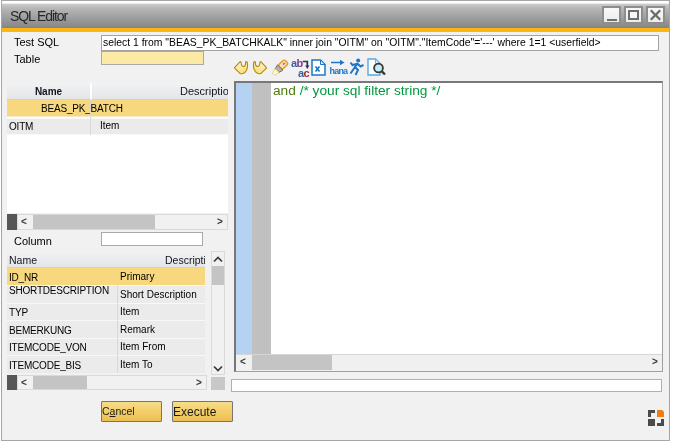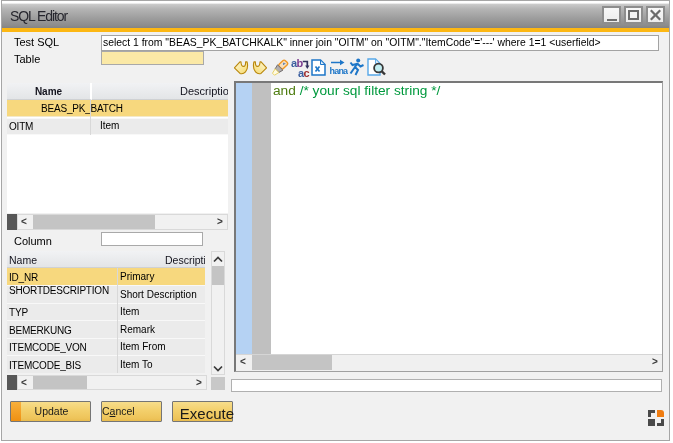--- a/index.html
+++ b/index.html
@@ -177,29 +177,25 @@
     <div class="abs" style="left:37px;top:1px;font-size:13.7px;line-height:14px;letter-spacing:0;white-space:nowrap;"><span style="color:#4d7c0f;">and</span> <span style="color:#00993d;">/* your sql filter string */</span></div>
 
     <div class="abs" style="left:0;top:271px;width:426px;height:17px;background:#f0f0f0;border-top:1px solid #d5d5d5;"></div>
     <div class="abs arrow" style="left:4px;top:273px;">&lt;</div>
     <div class="abs sb-thumb" style="left:16px;top:272px;width:80px;height:15px;"></div>
     <div class="abs arrow" style="left:416px;top:273px;">&gt;</div>
   </div>
 
   <div class="abs" style="left:231px;top:379px;width:431px;height:13px;background:#fff;border:1px solid #b0b0b0;"></div>
 
-  <div class="abs" style="left:10px;top:401px;width:81px;height:21px;border:1px solid #757575;border-radius:1px;background:linear-gradient(#f7dd8b 0%,#f3cf6b 45%,#eec45a 85%,#e9bc4e 100%);">
-    <div class="abs" style="left:0;top:0;width:10px;height:19px;background:linear-gradient(#f8b03c,#ee9012);"></div>
-    <div class="abs" style="left:0;top:3px;width:81px;text-align:center;color:#1a1a1a;font-size:10.5px;">Update</div>
-  </div>
   <div class="abs" style="left:101px;top:401px;width:61px;height:21px;border:1px solid #757575;border-radius:1px;background:linear-gradient(#f7dd8b 0%,#f3cf6b 45%,#eec45a 85%,#e9bc4e 100%);">
     <div class="abs" style="left:0;top:3px;width:61px;color:#1a1a1a;font-size:10.5px;">C<u>a</u>ncel</div>
   </div>
   <div class="abs" style="left:172px;top:401px;width:61px;height:21px;border:1px solid #757575;border-radius:1px;background:linear-gradient(#f7dd8b 0%,#f3cf6b 45%,#eec45a 85%,#e9bc4e 100%);">
-    <div class="abs" style="left:0;top:3px;width:61px;text-align:right;color:#1a1a1a;font-size:15px;">Execute</div>
+    <div class="abs" style="left:0;top:3px;width:61px;text-align:left;color:#1a1a1a;font-size:12px;">Execute</div>
   </div>
 
   <svg class="abs" style="left:648px;top:410px;" width="16" height="16" viewBox="0 0 16 16">
     <path d="M0,0 L7,0 L7,3 L3,3 L3,7 L0,7 Z" fill="#4a4a4a"></path>
     <path d="M9,0 L13,0 A3,3 0 0 1 16,3 L16,7 L9,7 Z" fill="#f07d12"></path>
     <rect x="0" y="9" width="7" height="7" fill="#4a4a4a"></rect>
     <path d="M16,16 L9,16 L9,13 L13,13 L13,9 L16,9 Z" fill="#4a4a4a"></path>
   </svg>
 </div>
 

